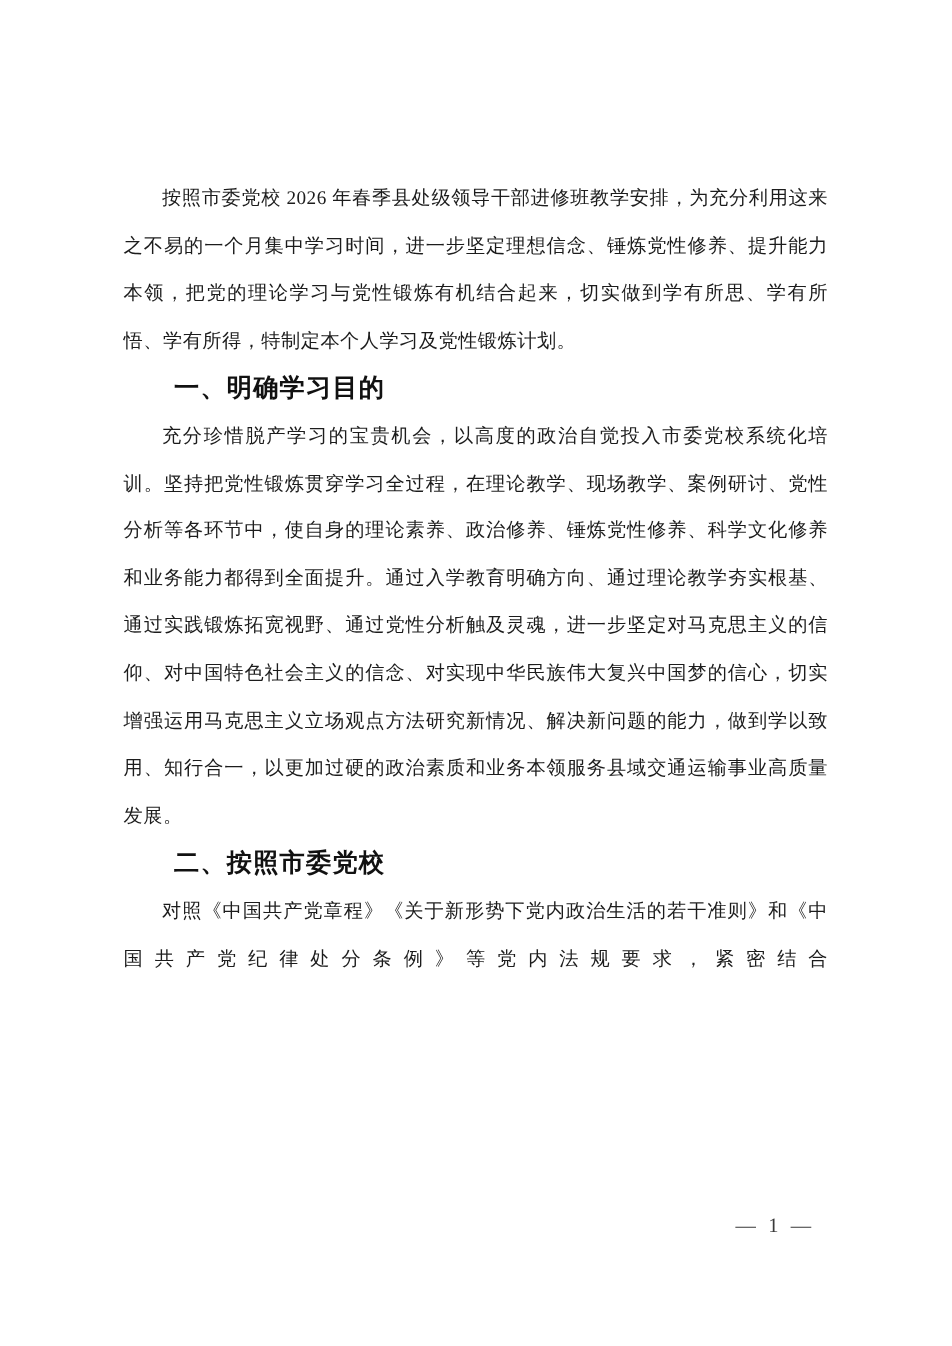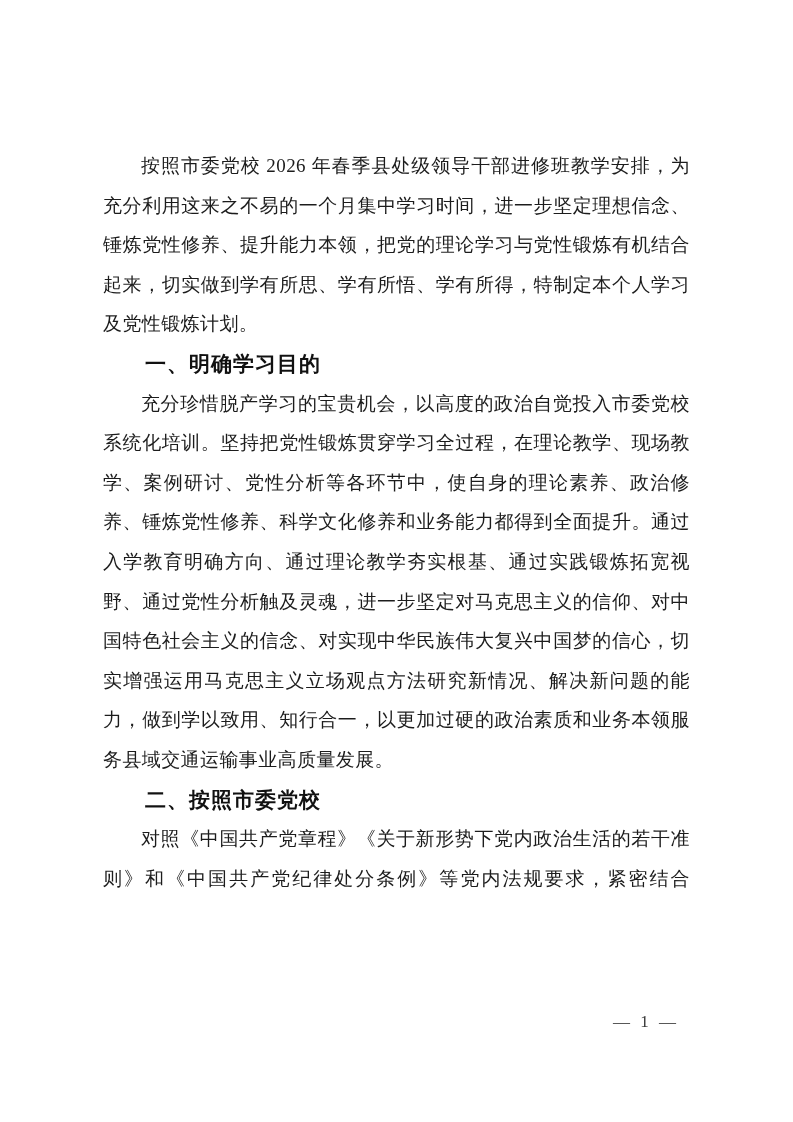--- a/index.html
+++ b/index.html
@@ -28,35 +28,35 @@
     font-weight: 600;
     font-size: 29px;
     line-height: 44px;
     text-align: center;
     color: #141414;
     letter-spacing: 0.5px;
   }
   .body-para {
     margin: 0;
     font-family: "Liberation Serif", serif;
-    font-size: 19px;
+    font-size: 16px;
     line-height: 39.6px;
     text-align: justify;
     text-indent: 2em;
     color: #1c1c1c;
     letter-spacing: 0.4px;
   }
   .body-para.cut-at-page-break {
     
     text-align-last: justify;
     font-family: Liberation Serif, serif;
   }
   .section-heading {
     margin: 0;
-    font-family: Liberation Sans, sans-serif;
+    font-family: Liberation Serif, serif;
     font-weight: bold;
     font-size: 21px;
     line-height: 39.6px;
     text-indent: 2em;
     text-align: left;
     color: #111111;
     letter-spacing: 1px;
   }
   .page-footer {
     position: absolute;

